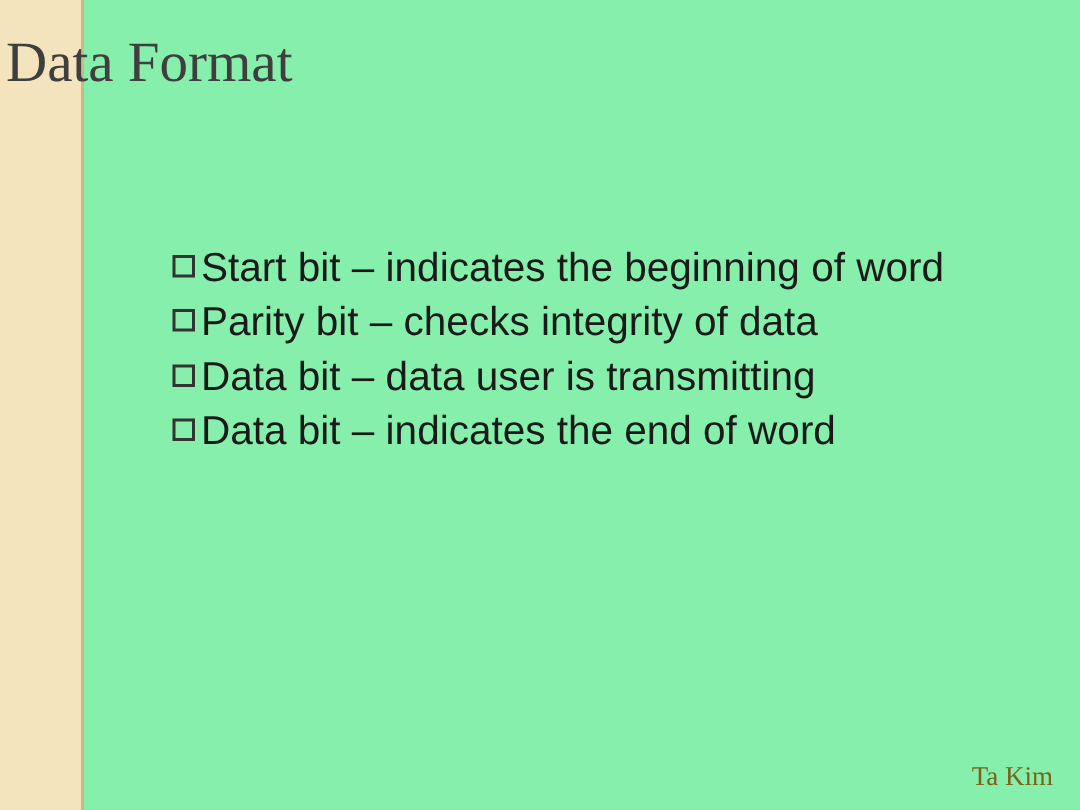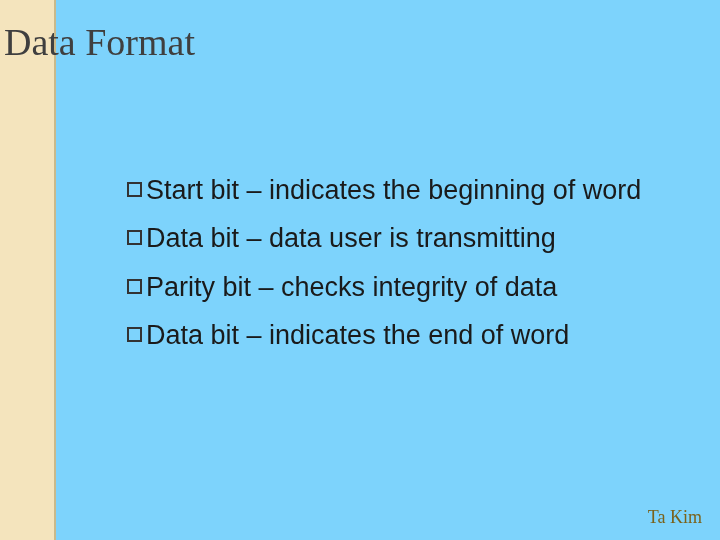--- a/index.html
+++ b/index.html
@@ -10,21 +10,21 @@
     overflow: hidden;
     font-family: Arial, Helvetica, sans-serif;
     background: #ffffff;
   }
 
   .slide {
     position: relative;
     width: 720px;
     height: 540px;
     box-sizing: border-box;
-    background: #7dd3fc;
+    background: #86efac;
   }
 
   .sidebar {
     position: absolute;
     left: 0;
     top: 0;
     width: 56px;
     height: 540px;
     background: #f4e4bd;
     border-right: 2px solid #c9b98a;
@@ -47,21 +47,21 @@
     top: 160px;
     left: 115px;
     right: 30px;
     color: #1a1a1a;
     font-size: 27px;
     line-height: 1.35;
     font-family: Arial, Helvetica, sans-serif;
   }
 
   .bullet {
-    margin: 12px;
+    margin: 0;
     text-indent: -23px;
     padding-left: 23px;
   }
 
   .bx {
     display: inline-block;
     width: 15px;
     height: 15px;
     border: 2px solid #333;
     box-sizing: border-box;
@@ -84,20 +84,20 @@
 <body>
 
 <div class="slide">
 
   <div class="sidebar"></div>
 
   <div class="title">Data Format</div>
 
   <div class="body">
     <p class="bullet"><span class="bx"></span><span>Start bit – indicates the beginning of word</span></p>
+    <p class="bullet"><span class="bx"></span><span>Parity bit – checks integrity of data</span></p>
     <p class="bullet"><span class="bx"></span><span>Data bit – data user is transmitting</span></p>
-    <p class="bullet"><span class="bx"></span><span>Parity bit – checks integrity of data</span></p>
     <p class="bullet"><span class="bx"></span><span>Data bit – indicates the end of word</span></p>
   </div>
 
   <div class="footer">Ta Kim</div>
 
 </div>
 
 </body></html>

